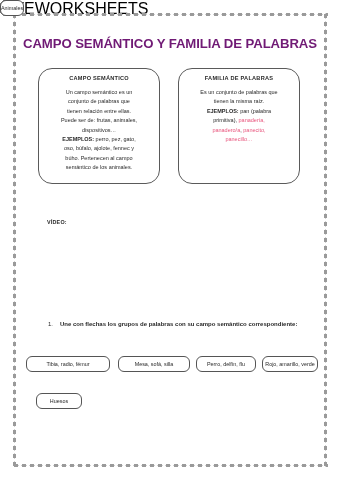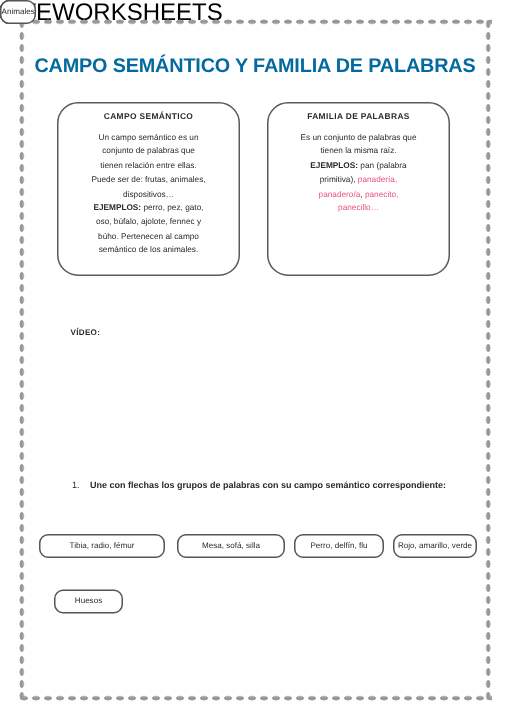--- a/index.html
+++ b/index.html
@@ -53,21 +53,21 @@
   .dot-border.left { left: 12px; }
   .dot-border.right { left: 323px; }
 
   
   #title {
     position: absolute;
     left: 0;
     top: 36px;
     width: 340px;
     text-align: center;
-    color: #0369a1;
+    color: #701a75;
     font-size: 13.2px;
     font-weight: bold;
     letter-spacing: -0.1px;
     font-family: "Liberation Sans", sans-serif;
   }
 
   
   .concept-card {
     position: absolute;
     border: 1px solid #5a5a5a;

